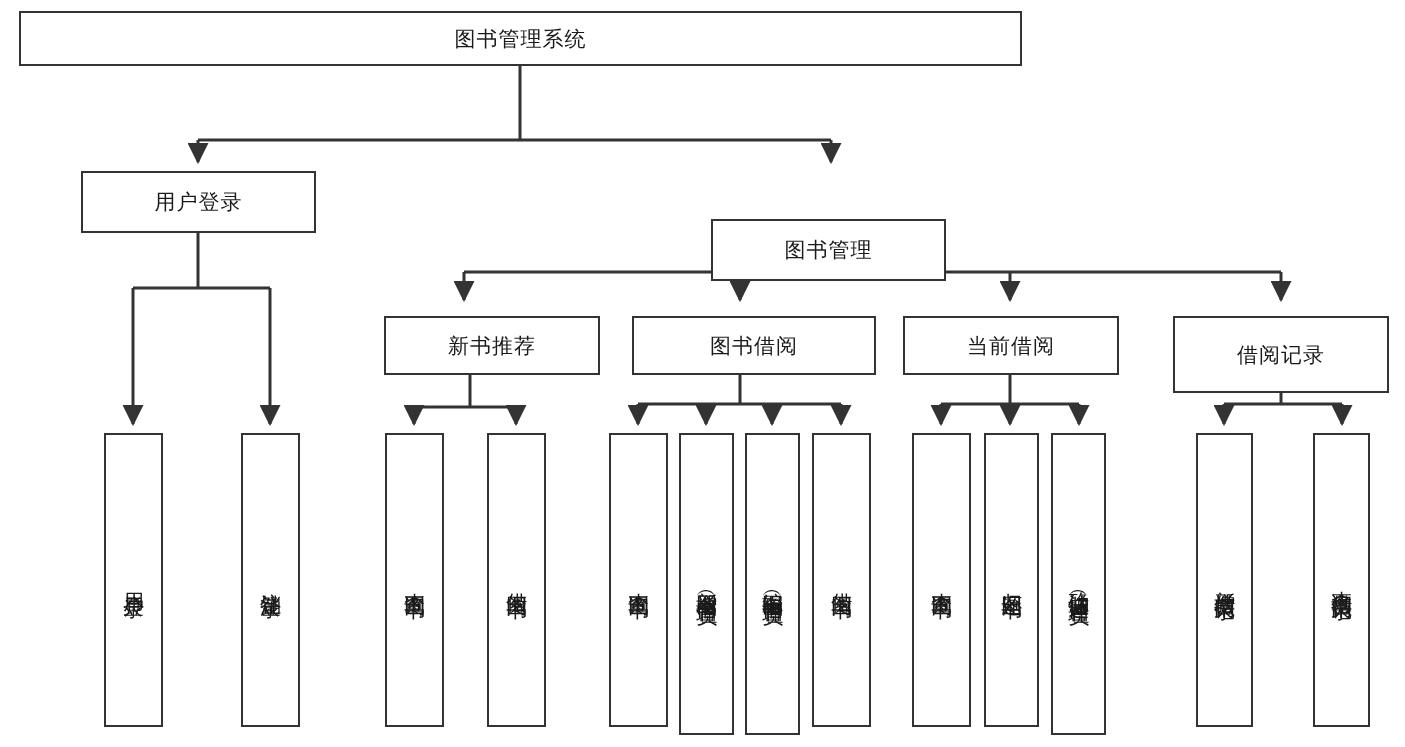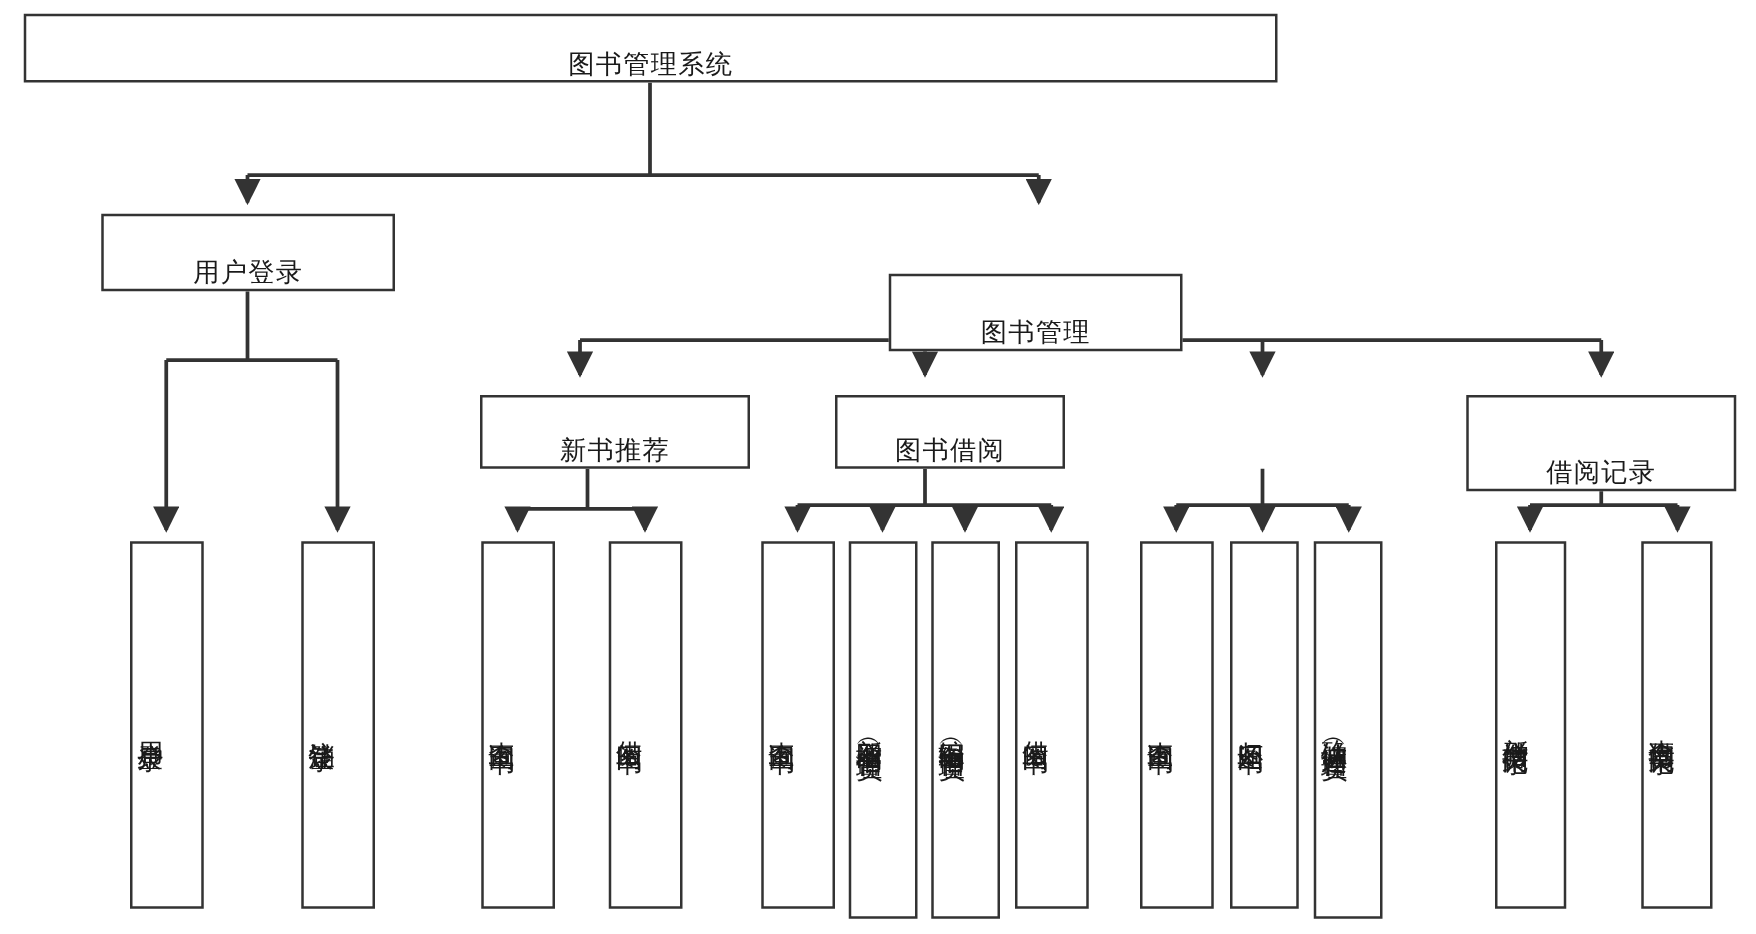--- a/index.html
+++ b/index.html
@@ -25,21 +25,21 @@
     width: 1405px;
     height: 747px;
     pointer-events: none;
   }
   .node {
     position: absolute;
     box-sizing: border-box;
     background: #ffffff;
     border: 2px solid #333333;
     display: flex;
-    align-items: flex-end;
+    align-items: center;
     justify-content: center;
     color: #1a1a1a;
     text-align: center;
   }
   .node.h {
     font-size: 21px;
     letter-spacing: 1px;
     line-height: 1.2;
   }
   .node.v {
@@ -129,22 +129,25 @@
   <div class="node h" style="left:81px; top:171px; width:235px; height:62px;">
     <span>用户登录</span>
   </div>
   <div class="node h" style="left:711px; top:171px; width:235px; height:62px;margin-top:48px;">
     <span>图书管理</span>
   </div>
 
   <div class="node h" style="left:384px; top:316px; width:216px; height:59px;">
     <span>新书推荐</span>
   </div>
-  <div class="node h" style="left:632px; top:316px; width:184px; height:59px;margin-left:36px;">
+  <div class="node h" style="left:632px; top:316px; width:244px; height:59px;">
     <span>图书借阅</span>
+  </div>
+  <div class="node h" style="left:903px; top:316px; width:216px; height:59px;">
+    <span>当前借阅</span>
   </div>
   <div class="node h" style="left:1173px; top:316px; width:216px; height:77px;">
     <span>借阅记录</span>
   </div>
 
   <div class="node v" style="left:104px; top:433px; width:59px; height:294px;">
     <span class="vtext">用户登录</span>
   </div>
   <div class="node v" style="left:241px; top:433px; width:59px; height:294px;">
     <span class="vtext">注销登录</span>

